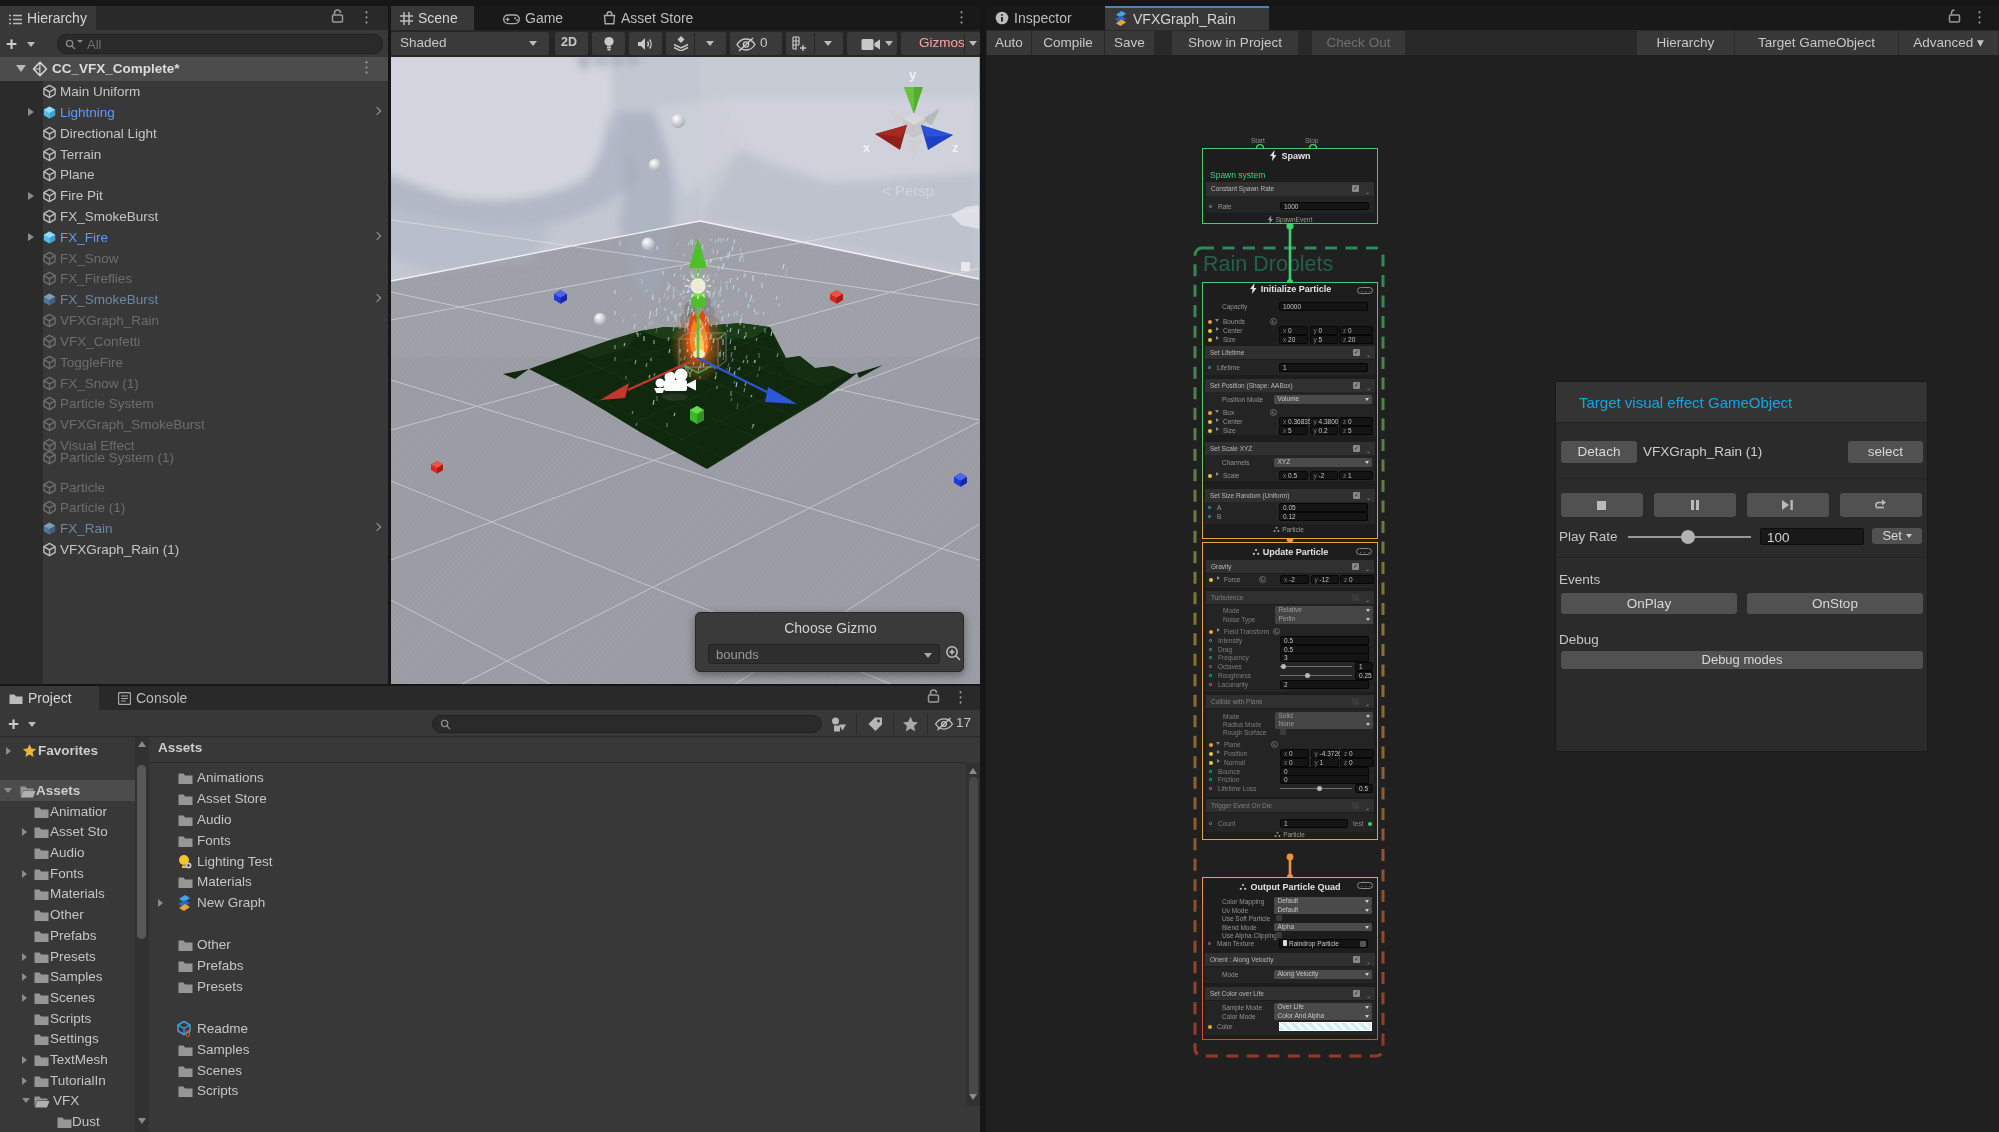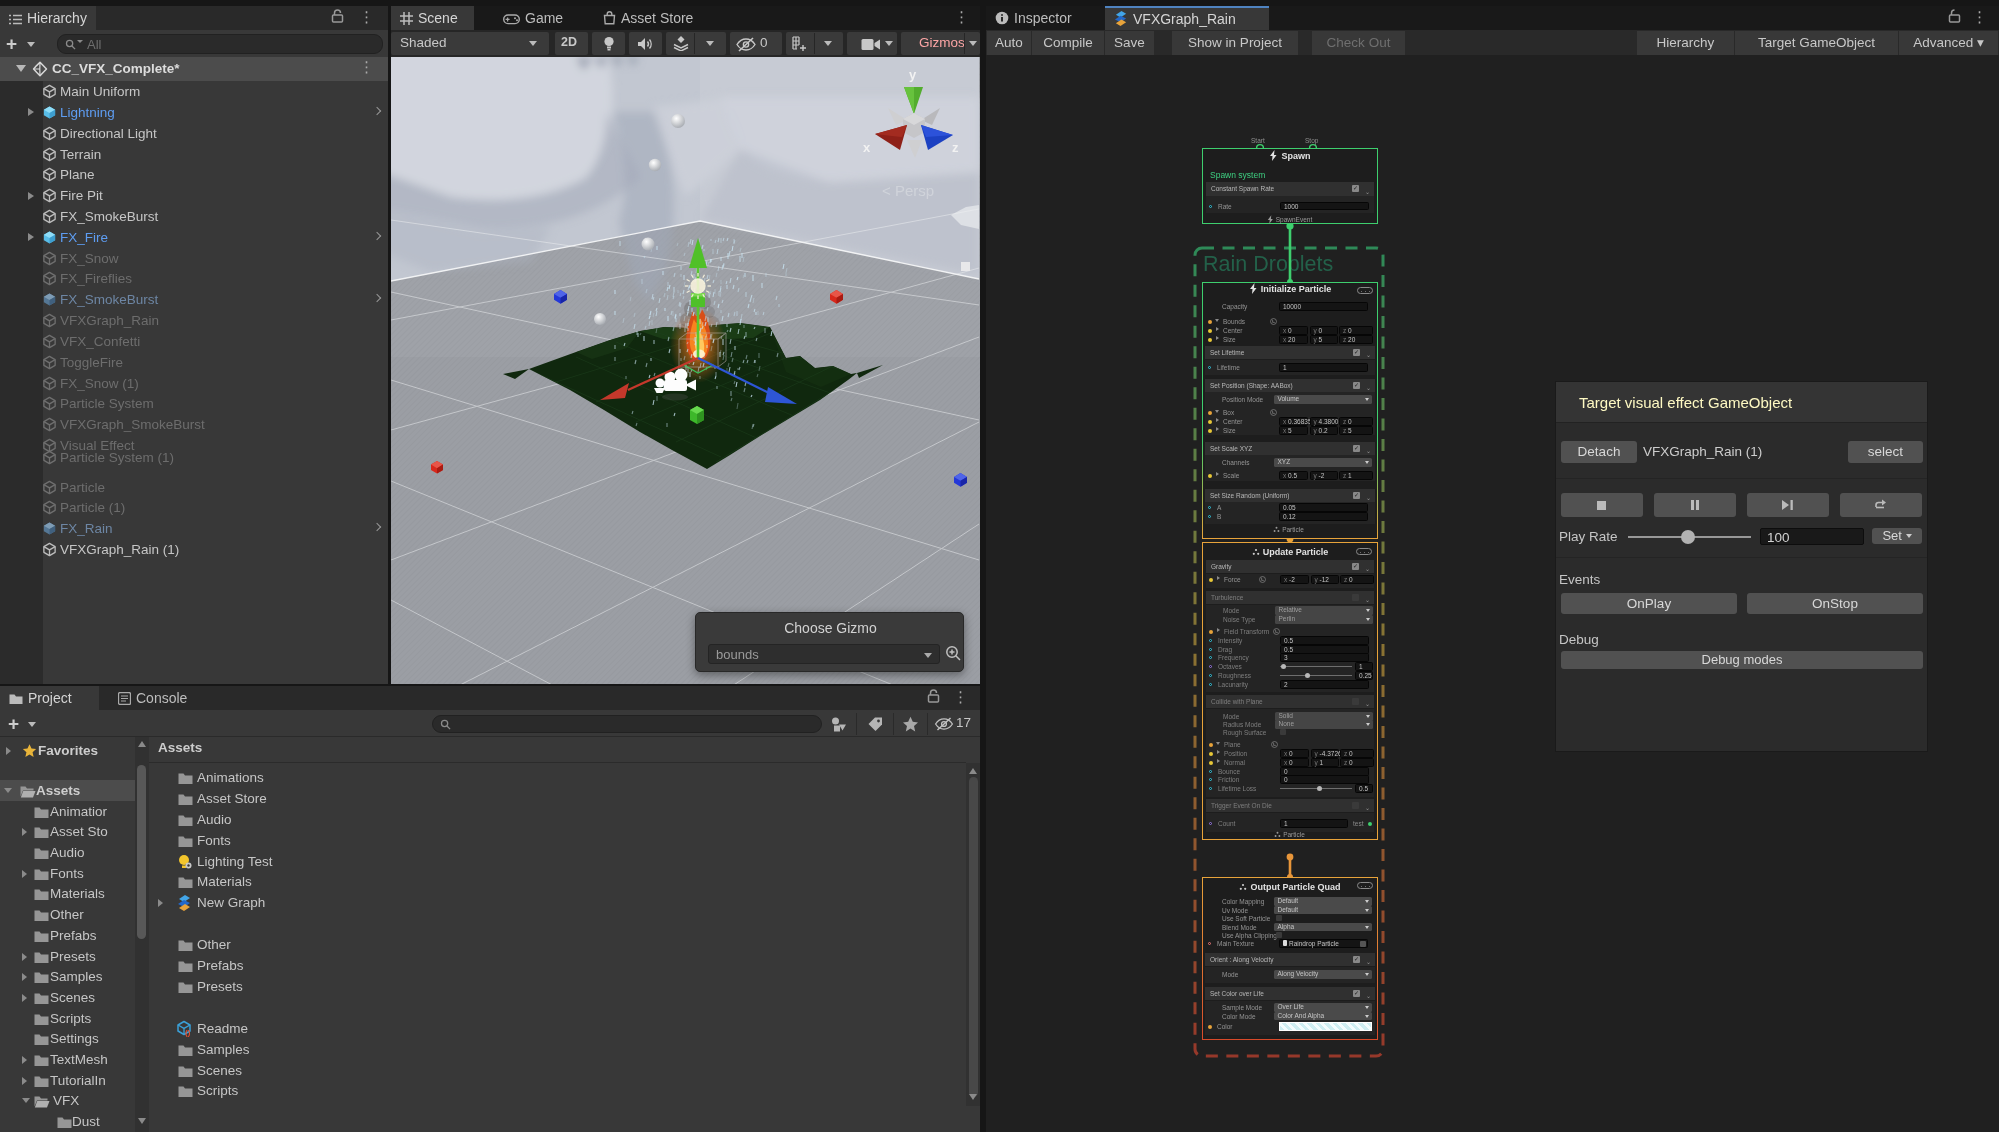--- a/index.html
+++ b/index.html
@@ -1368,21 +1368,21 @@
 <span class="nlbl" style="left:20px;top:127px;color:#959595;font-size:6.5px">Sample Mode</span>
         <span class="dd" style="left:71.5px;top:126px;width:98px">Over Life</span>
 <span class="nlbl" style="left:20px;top:135.5px;color:#959595;font-size:6.5px">Color Mode</span>
         <span class="dd" style="left:71.5px;top:134.5px;width:98px">Color And Alpha</span>
 <span class="ndot" style="left:6px;top:148px;background:#e8a33a"></span>
         <span class="nlbl" style="left:15px;top:146px;color:#959595;font-size:6.5px">Color</span>
 <span class="abs" style="left:77px;top:145px;width:93px;height:8.5px;border:0.5px solid #fff;background:repeating-linear-gradient(45deg,#cfeef2 0 3px,#f4fdfe 3px 6px)"></span>
 </div>
 <div class="abs" style="left:569px;top:375px;width:373px;height:371px;background:#2b2b2b;border:1px solid #1a1a1a">
 <div class="abs" style="left:0;top:0;width:371px;height:41px;background:#343434;border-bottom:1px solid #222">
-          <span class="abs" style="left:23px;top:12px;font-size:15px;color:#fef9c3">Target visual effect GameObject</span>
+          <span class="abs" style="left:23px;top:12px;font-size:15px;color:#0ea5e9">Target visual effect GameObject</span>
         </div>
 <div class="btnu" style="left:5px;top:59px;width:76px;height:22px;font-size:13.5px;line-height:22px">Detach</div>
 <span class="abs" style="left:87px;top:62px;font-size:13.5px;color:#cdcdcd">VFXGraph_Rain (1)</span>
 <div class="btnu" style="left:292px;top:59px;width:75px;height:22px;font-size:13.5px;line-height:22px">select</div>
 <div class="abs" style="left:0;top:96px;width:371px;height:1px;background:#242424"></div>
 <div class="btnu" style="left:5px;top:111px;width:82px;height:24px">
           <span class="abs" style="left:36px;top:7.5px;width:9px;height:9px;background:#bbb"></span>
         </div>
 <div class="btnu" style="left:98px;top:111px;width:82px;height:24px">
           <span class="abs" style="left:37px;top:7px;width:3px;height:10px;background:#bbb"></span>

